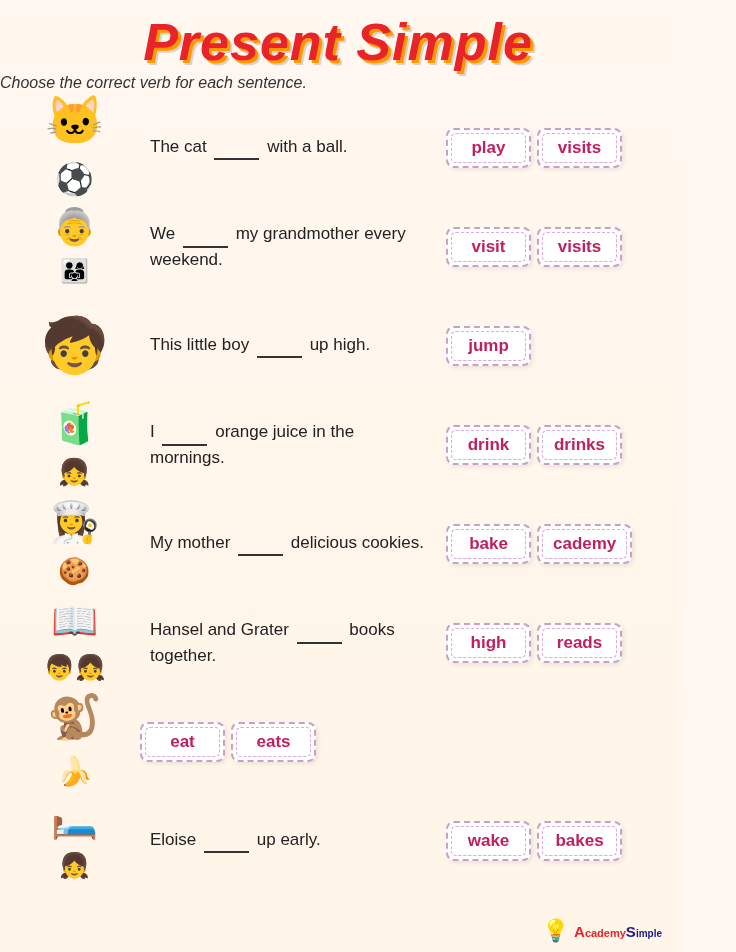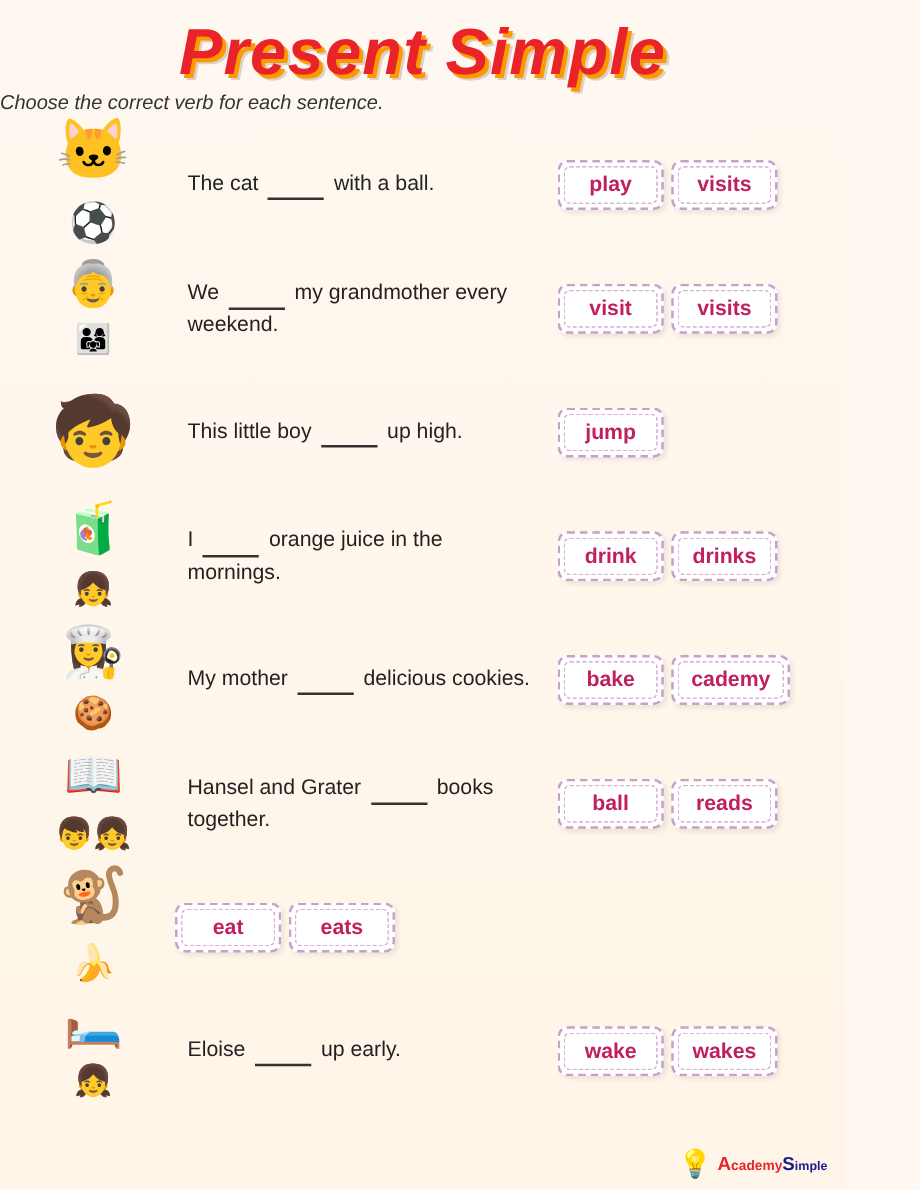--- a/index.html
+++ b/index.html
@@ -205,41 +205,41 @@
           <button class="option-btn">bake</button>
           <button class="option-btn">cademy</button>
         </div>
       </div>
       <div class="sentence-row">
         <div class="img-area">
           <div style="font-size:38px;text-align:center;line-height:1.1">📖<br><span style="font-size:0.65em">👦👧</span></div>
         </div>
         <div class="sentence-text">Hansel and Grater <span class="blank">&nbsp;&nbsp;&nbsp;&nbsp;&nbsp;</span> books together.</div>
         <div class="options">
-          <button class="option-btn">ball</button>
+          <button class="option-btn">high</button>
           <button class="option-btn">reads</button>
         </div>
       </div>
       <div class="sentence-row">
         <div class="img-area">
           <div style="font-size:44px;text-align:center;line-height:1.1">🐒<br><span style="font-size:0.65em">🍌</span></div>
         </div>
         <div class="options">
           <button class="option-btn">eat</button>
           <button class="option-btn">eats</button>
         </div>
       </div>
       <div class="sentence-row">
         <div class="img-area">
           <div style="font-size:38px;text-align:center;line-height:1.1">🛏️<br><span style="font-size:0.65em">👧</span></div>
         </div>
         <div class="sentence-text">Eloise <span class="blank">&nbsp;&nbsp;&nbsp;&nbsp;&nbsp;</span> up early.</div>
         <div class="options">
           <button class="option-btn">wake</button>
-          <button class="option-btn">wakes</button>
+          <button class="option-btn">bakes</button>
         </div>
       </div>
     </div>
 
   <div class="footer">
     <span class="bulb-icon">💡</span>
     <span class="footer-logo">
       <span class="academy">A</span><span style="color:#e8232a;font-weight:900;font-size:11px">cademy</span><span class="simple">S</span><span style="color:#1a1a8c;font-weight:900;font-size:10px">imple</span>
     </span>
   </div>

